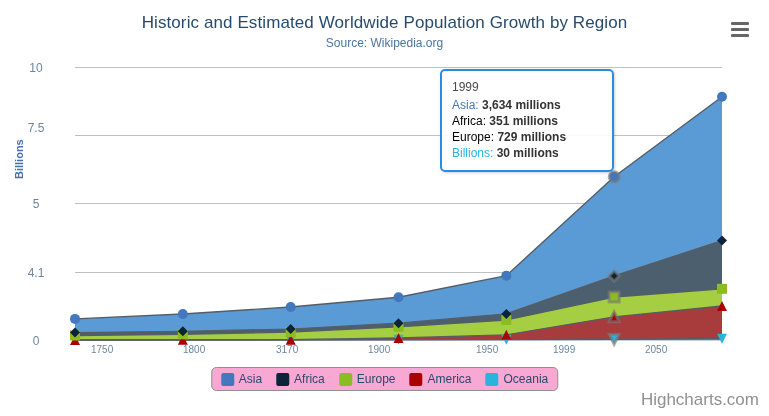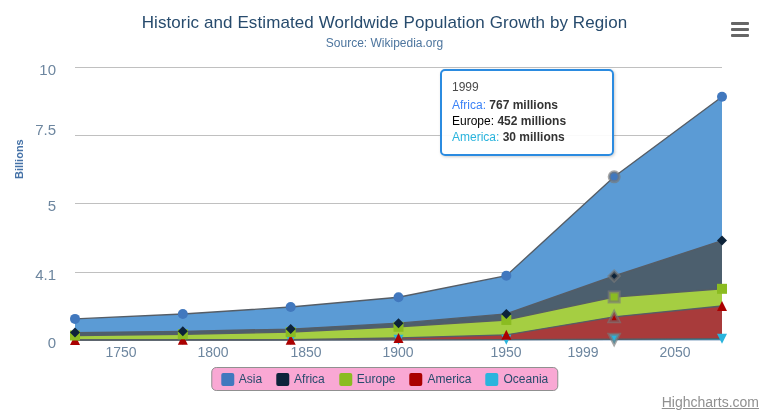--- a/index.html
+++ b/index.html
@@ -78,22 +78,22 @@
     width: 647px;
     height: 1px;
     background: #c0c0c0;
   }
 
   
   .y-label {
     position: absolute;
     right: 713px;
     width: 40px;
-    text-align: right;
-    font-size: 15px;
+    text-align: center;
+    font-size: 12px;
     color: #6d869f;
     font-family: "Liberation Sans", sans-serif;
   }
   #y-axis-title {
     position: absolute;
     left: 13px;
     top: 179px;
     font-size: 11px;
     font-weight: bold;
     color: #4572a7;
@@ -102,22 +102,22 @@
     white-space: nowrap;
     font-family: "Liberation Sans", sans-serif;
   }
 
   
   .x-label {
     position: absolute;
     top: 344px;
     width: 60px;
     margin-left: -30px;
-    text-align: center;
-    font-size: 14px;
+    text-align: left;
+    font-size: 10px;
     color: #6d869f;
     font-family: "Liberation Sans", sans-serif;
   }
   #x-axis-line {
     position: absolute;
     left: 75px;
     top: 340px;
     width: 647px;
     height: 1px;
     background: #c0d0e0;
@@ -191,25 +191,24 @@
     font-size: 12px;
     color: #274b6d;
     font-family: "Liberation Sans", sans-serif;
   }
 
   
   #credits {
     position: absolute;
     right: 10px;
     bottom: 6px;
-    font-size: 14px;
+    font-size: 17px;
     color: #909090;
     font-family: "Liberation Sans", sans-serif;
     cursor: pointer;
-    text-decoration: underline;
   }
 </style>
 </head>
 <body>
 
 <div id="chart-container">
 
   <div id="chart-subtitle">Source: Wikipedia.org</div>
   <div id="chart-title">Historic and Estimated Worldwide Population Growth by Region</div>
 
@@ -230,21 +229,21 @@
   <div id="x-axis-line"></div>
 
   <div class="y-label" style="top:61px;">10</div>
   <div class="y-label" style="top:121px;">7.5</div>
   <div class="y-label" style="top:197px;">5</div>
   <div class="y-label" style="top:266px;">4.1</div>
   <div class="y-label" style="top:334px;">0</div>
 
   <div class="x-label" style="left:121px;">1750</div>
   <div class="x-label" style="left:213px;">1800</div>
-  <div class="x-label" style="left:306px;">1850</div>
+  <div class="x-label" style="left:306px;">3170</div>
   <div class="x-label" style="left:398px;">1900</div>
   <div class="x-label" style="left:506px;">1950</div>
   <div class="x-label" style="left:583px;">1999</div>
   <div class="x-label" style="left:675px;">2050</div>
 
   <svg id="series-svg">
       <path d="M 75 318.8971 L 182.83333333333331 314.0104 L 290.66666666666663 306.9943 L 398.5 297.3028 L 506.3333333333333 275.6266 L 614.1666666666666 176.8006 L 722 96.78430000000003 L 722 340 L 75 340 Z" fill="#5b9bd5"></path>
       <path d="M 75 318.8971 L 182.83333333333331 314.0104 L 290.66666666666663 306.9943 L 398.5 297.3028 L 506.3333333333333 275.6266 L 614.1666666666666 176.8006 L 722 96.78430000000003" fill="none" stroke="#555d66" stroke-width="1.4"></path>
       <path d="M 75 332.6017 L 182.83333333333331 331.34590000000003 L 290.66666666666663 329.08 L 398.5 323.1559 L 506.3333333333333 313.9012 L 614.1666666666666 276.0088 L 722 240.60070000000002 L 722 340 L 75 340 Z" fill="#4c5f6e"></path>
       <path d="M 75 332.6017 L 182.83333333333331 331.34590000000003 L 290.66666666666663 329.08 L 398.5 323.1559 L 506.3333333333333 313.9012 L 614.1666666666666 276.0088 L 722 240.60070000000002" fill="none" stroke="#555d66" stroke-width="1.4"></path>
@@ -357,23 +356,24 @@
         <circle cx="614.1666666666666" cy="176.8006" r="5" fill="#4178be" stroke="rgba(120,120,120,0.65)" stroke-width="3"></circle>
       </g>
       <g>
         <circle cx="722" cy="96.78430000000003" r="5" fill="#4178be"></circle>
       </g>
     </svg>
 
   <div id="tooltip">
     <div class="tt-header">1999</div>
     <div id="tooltip-rows">
-        <div class="tt-row"><span class="tt-name" style="color: #3b82f6;">Africa: </span><span class="tt-val">767 millions</span></div>
-        <div class="tt-row"><span class="tt-name" style="color: #000000;">Europe: </span><span class="tt-val">452 millions</span></div>
-        <div class="tt-row"><span class="tt-name" style="color: rgb(42, 180, 221);">America: </span><span class="tt-val">30 millions</span></div>
+        <div class="tt-row"><span class="tt-name" style="color: rgb(65, 120, 190);">Asia: </span><span class="tt-val">3,634 millions</span></div>
+        <div class="tt-row"><span class="tt-name" style="color: #000000;">Africa: </span><span class="tt-val">351 millions</span></div>
+        <div class="tt-row"><span class="tt-name" style="color: #000000;">Europe: </span><span class="tt-val">729 millions</span></div>
+        <div class="tt-row"><span class="tt-name" style="color: rgb(42, 180, 221);">Billions: </span><span class="tt-val">30 millions</span></div>
       </div>
   </div>
 
   <div id="legend">
       <div class="legend-item">
         <span class="legend-swatch" style="background: rgb(65, 120, 190);"></span>
         <span class="legend-text">Asia</span>
       </div>
       <div class="legend-item">
         <span class="legend-swatch" style="background: rgb(13, 35, 58);"></span>

